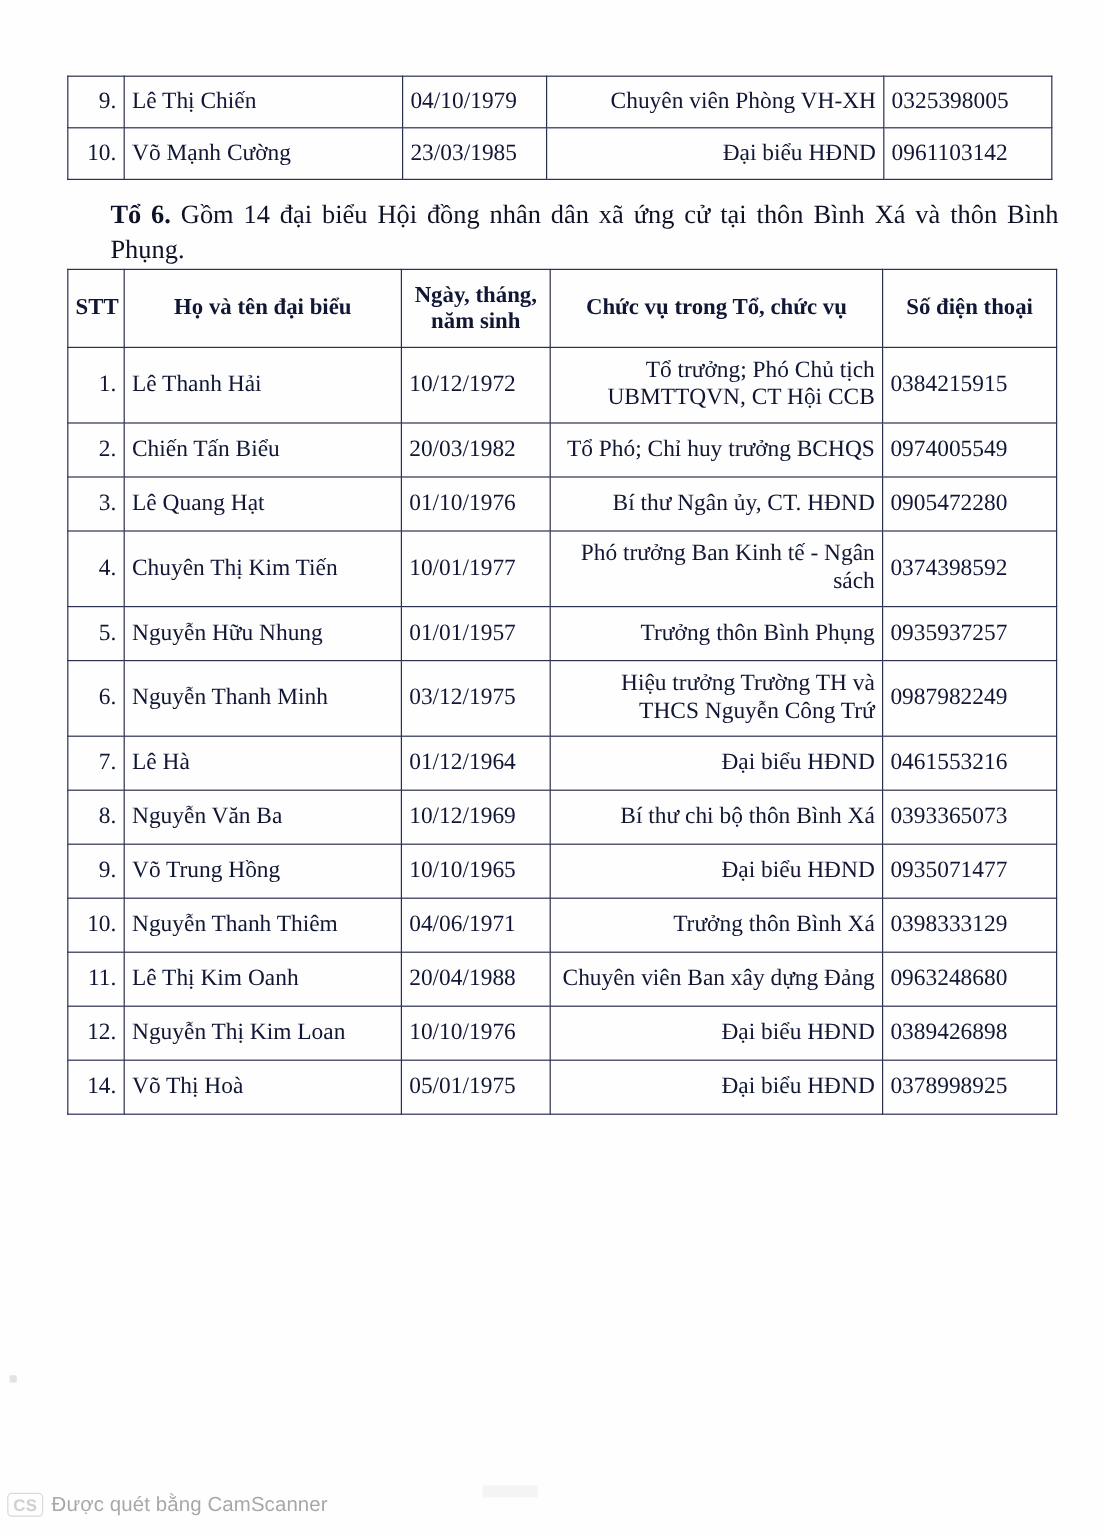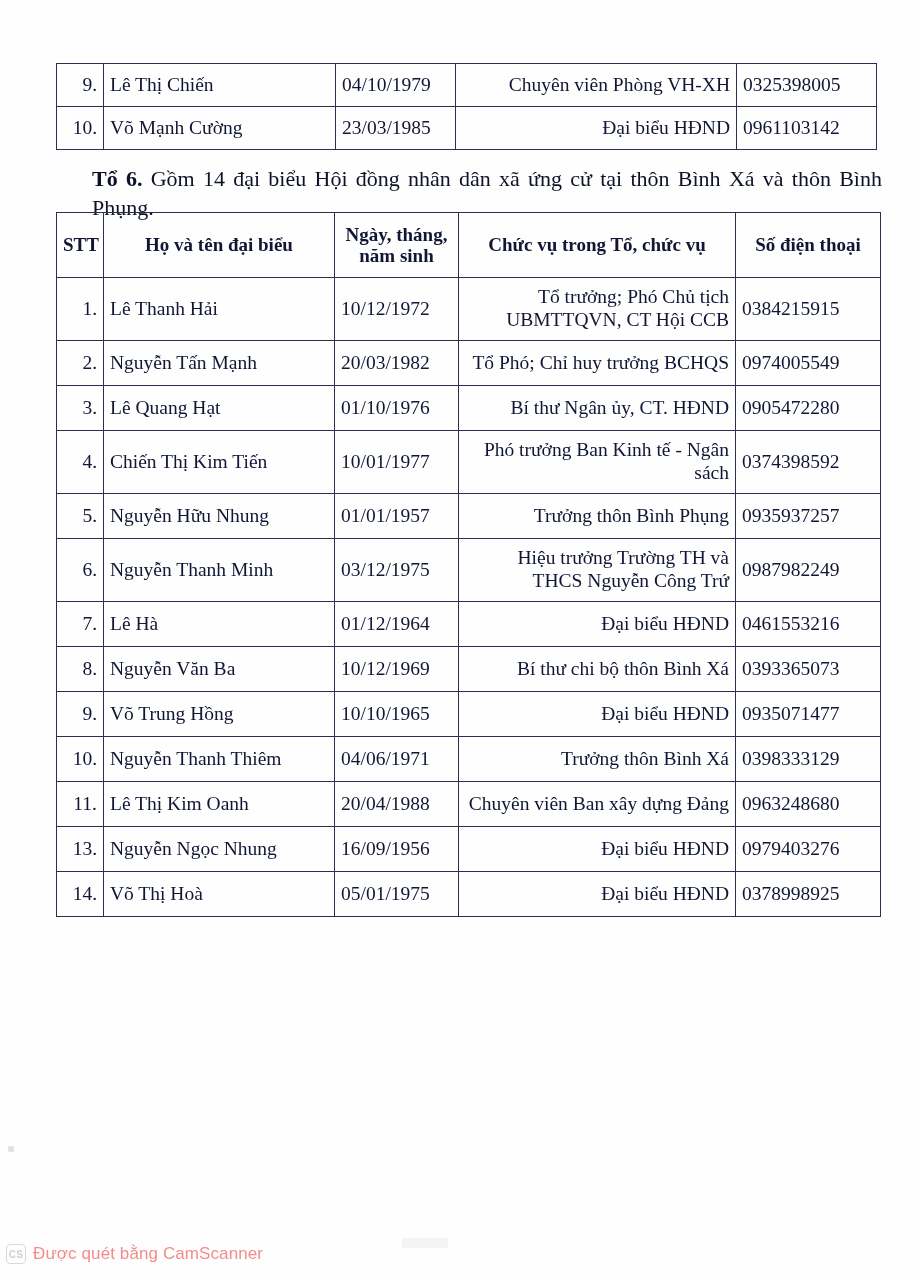--- a/index.html
+++ b/index.html
@@ -75,21 +75,21 @@
     line-height: 1.33;
     text-align: justify;
     text-indent: 0;
   }
   #group-paragraph .lead { font-weight: 700; }
 
   
   #table-group6 {
     position: absolute;
     left: 56px;
-    top: 212px;
+    top: 224px;
     width: 824px;
   }
   #table-group6 col.w-stt   { width: 47px;  }
   #table-group6 col.w-name  { width: 231px; }
   #table-group6 col.w-dob   { width: 124px; }
   #table-group6 col.w-role  { width: 277px; }
   #table-group6 col.w-phone { width: 145px; }
 
   #table-group6 thead th { height: 58px; }
   #table-group6 tbody td { height: 38px; }
@@ -99,38 +99,38 @@
   #camscanner-watermark {
     position: absolute;
     left: 6px;
     bottom: 16px;
     display: flex;
     align-items: center;
     gap: 7px;
     opacity: .62;
   }
   #camscanner-watermark .cs-logo {
-    width: 20px;
+    width: 30px;
     height: 20px;
     border: 1.4px solid #c2c2c2;
     border-radius: 4px;
     color: #b4b4b4;
     font-family: "Liberation Sans", sans-serif;
-    font-size: 10px;
+    font-size: 14px;
     font-weight: 700;
     letter-spacing: .3px;
     display: flex;
     align-items: center;
     justify-content: center;
     box-sizing: border-box;
   }
   #camscanner-watermark .cs-text {
     font-family: "Liberation Sans", sans-serif;
     font-size: 17px;
-    color: #ef4444;
+    color: #737373;
     letter-spacing: .1px;
   }
 
   
   .speck {
     position: absolute;
     background: #d9d9dd;
     border-radius: 1px;
   }
   #speck-left  { left: 8px;  top: 1146px; width: 6px; height: 6px; opacity: .75; }
@@ -189,35 +189,35 @@
     <tbody>
       <tr class="tall">
         <td class="c-stt">1.</td>
         <td class="c-name">Lê Thanh Hải</td>
         <td class="c-dob">10/12/1972</td>
         <td class="c-role">Tổ trưởng; Phó Chủ tịch UBMTTQVN, CT Hội CCB</td>
         <td class="c-phone">0384215915</td>
       </tr>
       <tr>
         <td class="c-stt">2.</td>
-        <td class="c-name">Nguyễn Tấn Mạnh</td>
+        <td class="c-name">Chiến Tấn Biểu</td>
         <td class="c-dob">20/03/1982</td>
         <td class="c-role">Tổ Phó; Chỉ huy trưởng BCHQS</td>
         <td class="c-phone">0974005549</td>
       </tr>
       <tr>
         <td class="c-stt">3.</td>
         <td class="c-name">Lê Quang Hạt</td>
         <td class="c-dob">01/10/1976</td>
         <td class="c-role">Bí thư Ngân ủy, CT. HĐND</td>
         <td class="c-phone">0905472280</td>
       </tr>
       <tr class="tall">
         <td class="c-stt">4.</td>
-        <td class="c-name">Chiến Thị Kim Tiến</td>
+        <td class="c-name">Chuyên Thị Kim Tiến</td>
         <td class="c-dob">10/01/1977</td>
         <td class="c-role">Phó trưởng Ban Kinh tế - Ngân sách</td>
         <td class="c-phone">0374398592</td>
       </tr>
       <tr>
         <td class="c-stt">5.</td>
         <td class="c-name">Nguyễn Hữu Nhung</td>
         <td class="c-dob">01/01/1957</td>
         <td class="c-role">Trưởng thôn Bình Phụng</td>
         <td class="c-phone">0935937257</td>
@@ -258,25 +258,25 @@
         <td class="c-phone">0398333129</td>
       </tr>
       <tr>
         <td class="c-stt">11.</td>
         <td class="c-name">Lê Thị Kim Oanh</td>
         <td class="c-dob">20/04/1988</td>
         <td class="c-role">Chuyên viên Ban xây dựng Đảng</td>
         <td class="c-phone">0963248680</td>
       </tr>
       <tr>
-        <td class="c-stt">13.</td>
-        <td class="c-name">Nguyễn Ngọc Nhung</td>
-        <td class="c-dob">16/09/1956</td>
-        <td class="c-role">Đại biểu HĐND</td>
-        <td class="c-phone">0979403276</td>
+        <td class="c-stt">12.</td>
+        <td class="c-name">Nguyễn Thị Kim Loan</td>
+        <td class="c-dob">10/10/1976</td>
+        <td class="c-role">Đại biểu HĐND</td>
+        <td class="c-phone">0389426898</td>
       </tr>
       <tr>
         <td class="c-stt">14.</td>
         <td class="c-name">Võ Thị Hoà</td>
         <td class="c-dob">05/01/1975</td>
         <td class="c-role">Đại biểu HĐND</td>
         <td class="c-phone">0378998925</td>
       </tr>
     </tbody>
   </table>

